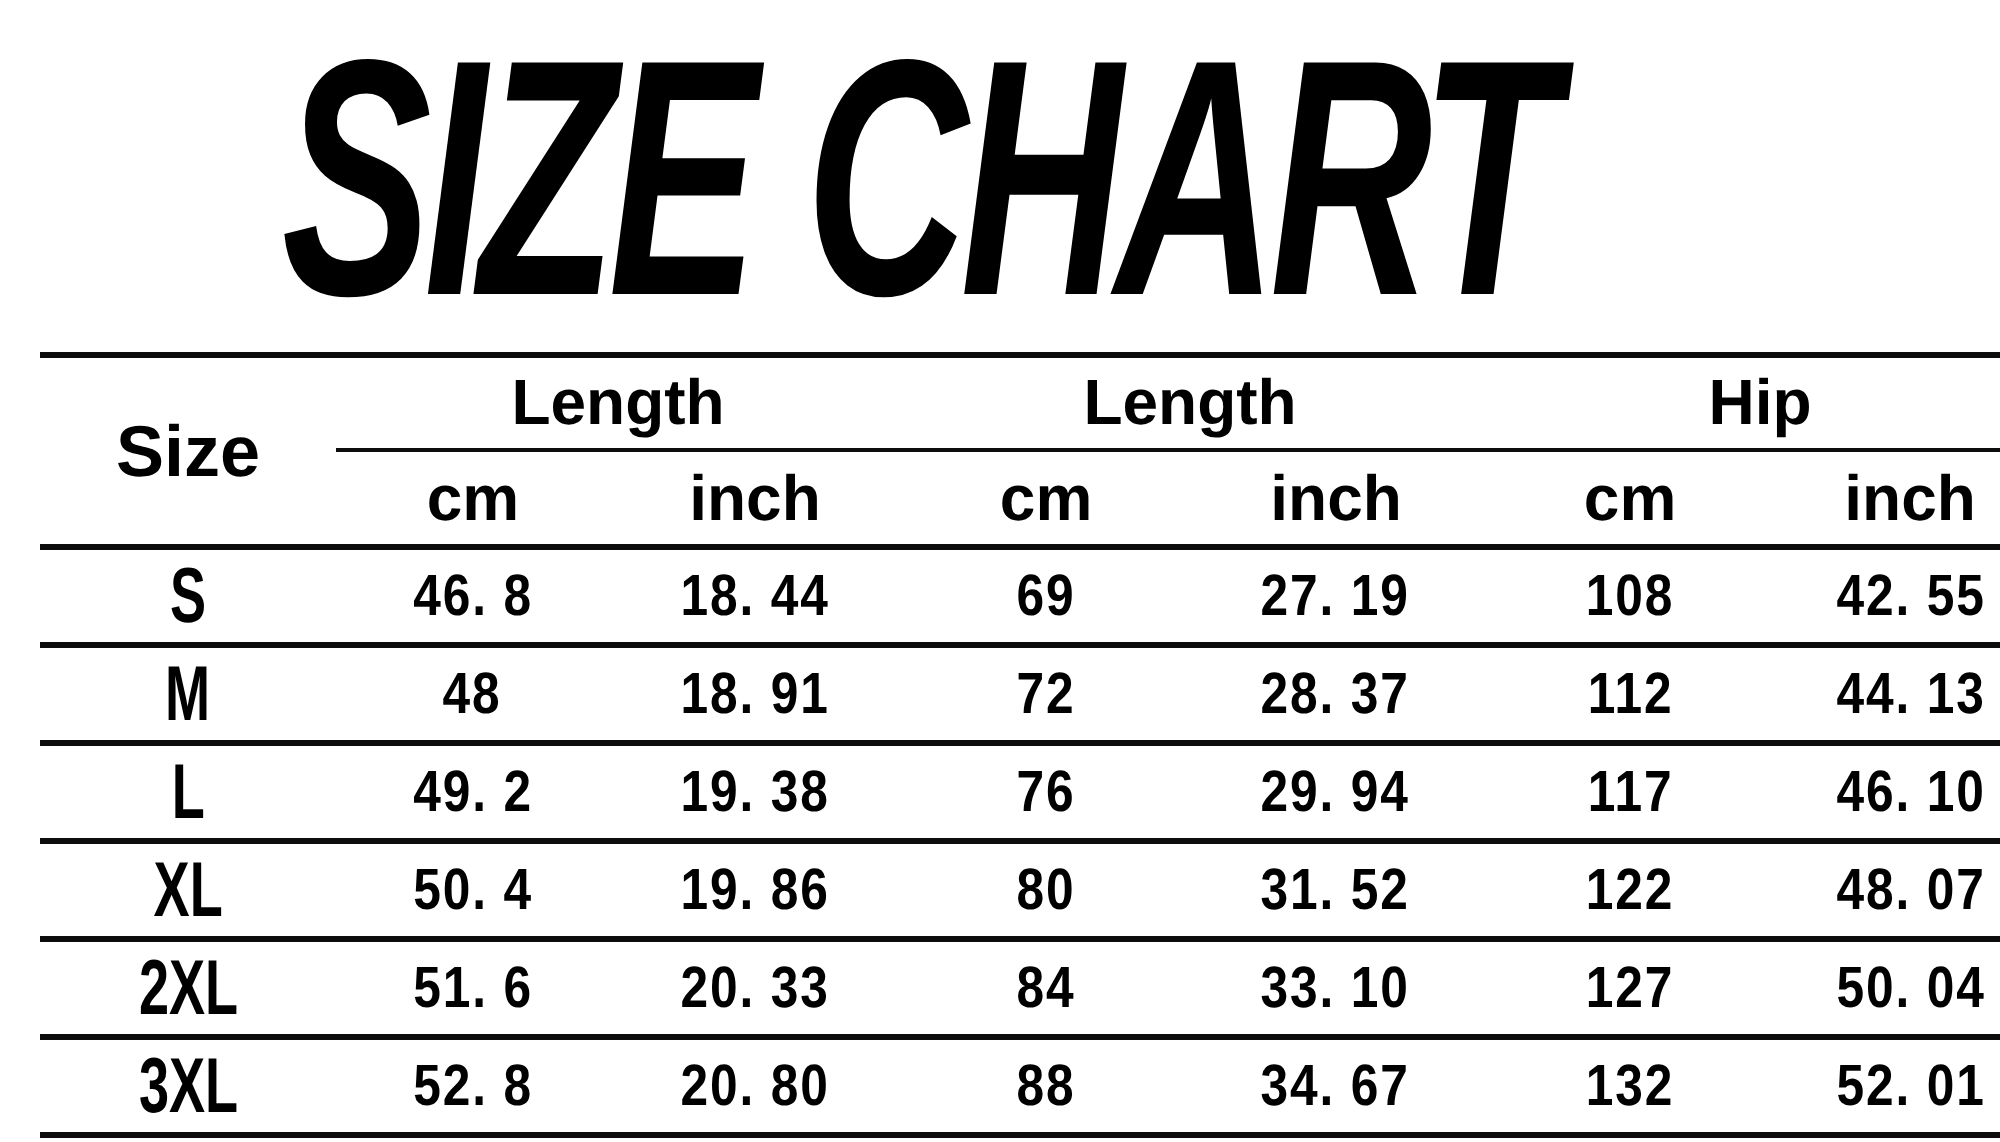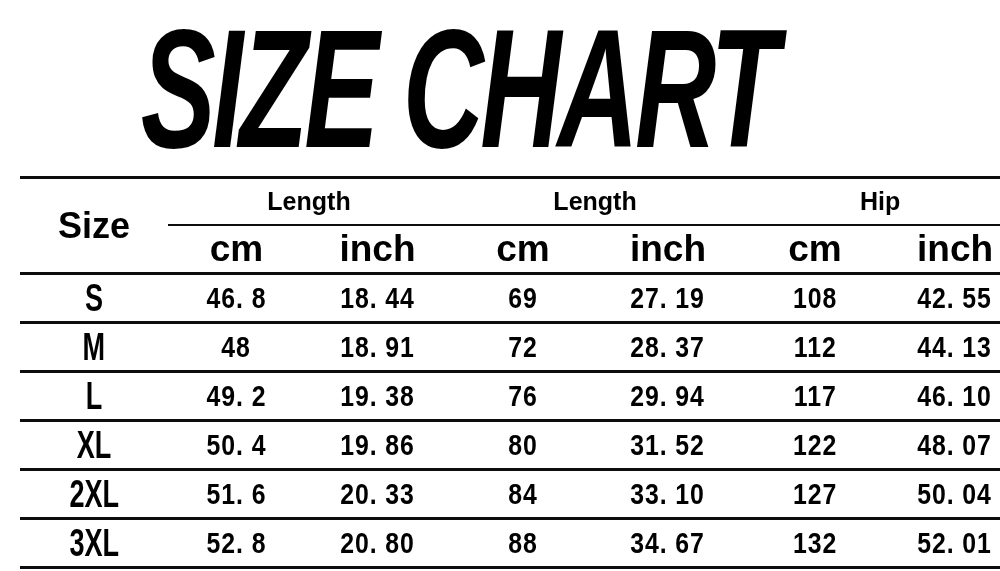--- a/index.html
+++ b/index.html
@@ -66,25 +66,25 @@
   }
   thead tr.group-row th { height: 45px; }
   thead tr.unit-row  th { height: 46px; }
   tbody tr td { height: 46px; border-top: 3px solid #0d0d0d; }
 
   th.size-th {
     font-size: 36px;
     letter-spacing: 0px;
   }
   th.grp {
-    font-size: 25px;
+    font-size: 32px;
     border-bottom: 2px solid #0d0d0d;
   }
   th.unit {
-    font-size: 37px;
+    font-size: 32px;
   }
   .size-label {
     display: inline-block;
     font-size: 33px;
     transform: scale(0.82, 1.18);
     transform-origin: center center;
     white-space: nowrap;
   }
   .num {
     display: inline-block;

